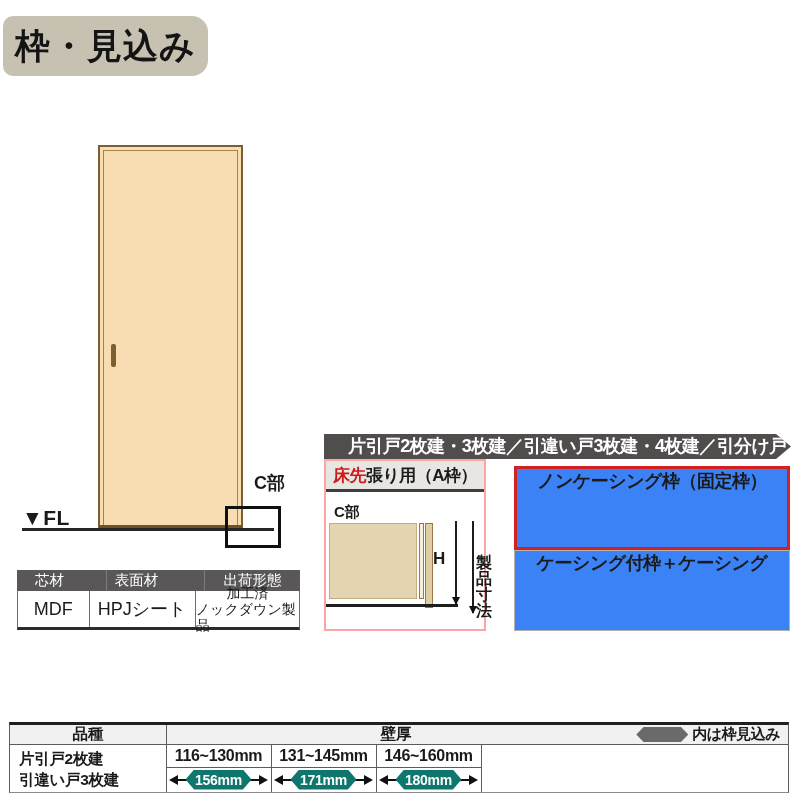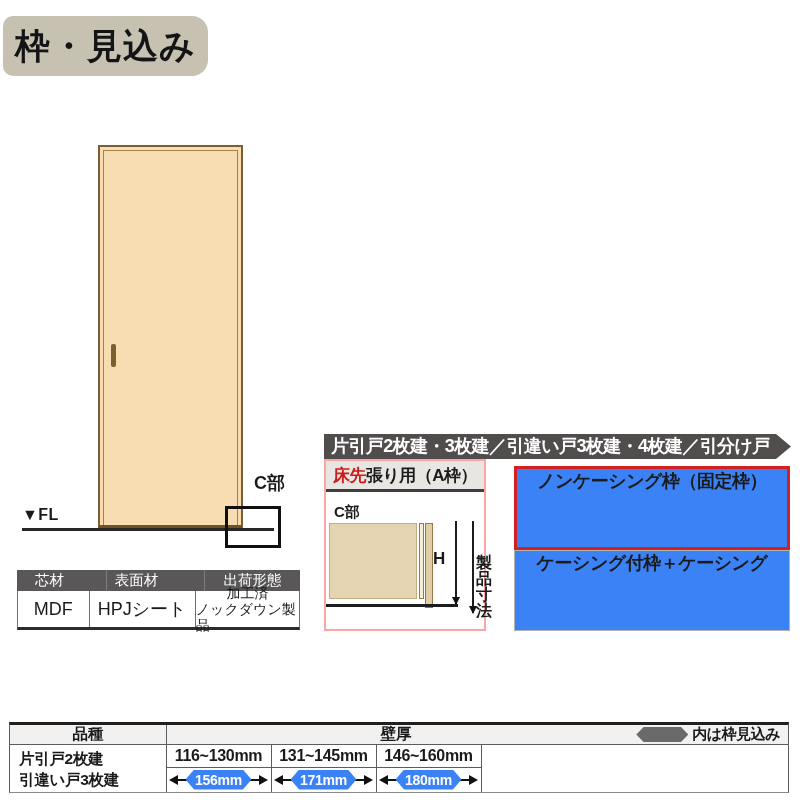--- a/index.html
+++ b/index.html
@@ -24,21 +24,21 @@
   }
   .door-inner{
     position:absolute;left:3px;right:3px;top:3px;bottom:0;
     border:1px solid #a5824e;border-bottom:none;
   }
   .door-handle{
     position:absolute;left:11px;top:197px;width:5px;height:23px;
     background:#7c5f2e;border-radius:2px;
   }
   .floor-line{left:22px;top:528px;width:252px;height:3px;background:#262626;}
-  .fl-label{left:22px;top:506px;font-size:16px;font-weight:600;letter-spacing:0.5px;}
+  .fl-label{left:22px;top:506px;font-size:21px;font-weight:600;letter-spacing:0.5px;}
   .c-label-left{left:254px;top:471px;font-size:18px;font-weight:600;}
   .callout-rect{
     left:225px;top:506px;width:56px;height:42px;box-sizing:border-box;
     border:3px solid #101010;z-index:5;background:transparent;
   }
 
   
   .materials{left:17px;top:570px;width:283px;}
   .mat-head{display:flex;height:21px;background:#595757;color:#fff;}
   .mat-head .cell{box-sizing:border-box;font-size:14.5px;display:flex;align-items:center;justify-content:center;border-left:1px solid #7e7c7c;}
@@ -48,21 +48,21 @@
   .mat-body .cell{box-sizing:border-box;display:flex;flex-direction:column;align-items:center;justify-content:center;border-left:1px solid #6e6e6e;font-size:18px;}
   .mat-body .cell:first-child{border-left:none;}
   .mat-body .c3{font-size:14px;line-height:16px;}
   .w1{width:71px;} .w2{width:107px;} .w3{width:105px;}
 
   
   .type-bar{
     left:324px;top:434px;width:467px;height:25px;background:#514d4d;
     clip-path:polygon(0 0,calc(100% - 15px) 0,100% 50%,calc(100% - 15px) 100%,0 100%);
     color:#fff;font-size:18px;font-weight:700;letter-spacing:-0.6px;
-    line-height:25px;padding-left:7px;box-sizing:border-box;white-space:nowrap;
+    line-height:25px;padding-left:24px;box-sizing:border-box;white-space:nowrap;
   }
   .left-panel{
     left:324px;top:459px;width:162px;height:172px;box-sizing:border-box;
     border:2px solid #fca5a5;background:#fff;
   }
   .panel-title{
     position:absolute;left:0;top:0;right:0;height:28px;background:#e7e6e3;
     border-bottom:3px solid #403d3d;display:flex;align-items:center;justify-content:center;
     font-size:17px;font-weight:700;letter-spacing:-0.5px;
   }
@@ -106,21 +106,21 @@
   .range-cell{position:absolute;top:19px;height:23px;display:flex;align-items:center;justify-content:center;font-size:16px;font-weight:600;letter-spacing:-0.3px;}
   .badge-cell{position:absolute;top:42px;height:25px;display:flex;align-items:center;justify-content:center;}
   .rc1,.bc1{left:156px;width:105px;}
   .rc2,.bc2{left:261px;width:105px;}
   .rc3,.bc3{left:366px;width:105px;}
   .dim-arrow-h{position:absolute;left:5px;right:5px;top:50%;height:2px;margin-top:-1px;background:#111;}
   .dim-arrow-h::before,.dim-arrow-h::after{content:"";position:absolute;top:-4px;width:0;height:0;border-top:5px solid transparent;border-bottom:5px solid transparent;}
   .dim-arrow-h::before{left:-2px;border-right:9px solid #111;}
   .dim-arrow-h::after{right:-2px;border-left:9px solid #111;}
   .badge-hex{
-    position:relative;z-index:2;width:66px;height:20px;background:#3b82f6;color:#fff;
+    position:relative;z-index:2;width:66px;height:20px;background:#0f766e;color:#fff;
     clip-path:polygon(13% 0,87% 0,100% 50%,87% 100%,13% 100%,0 50%);
     display:flex;align-items:center;justify-content:center;font-size:14px;font-weight:600;letter-spacing:-0.3px;
   }
 </style>
 </head>
 <body>
 
 <div id="screen">
 
   <div class="abs title-badge">

